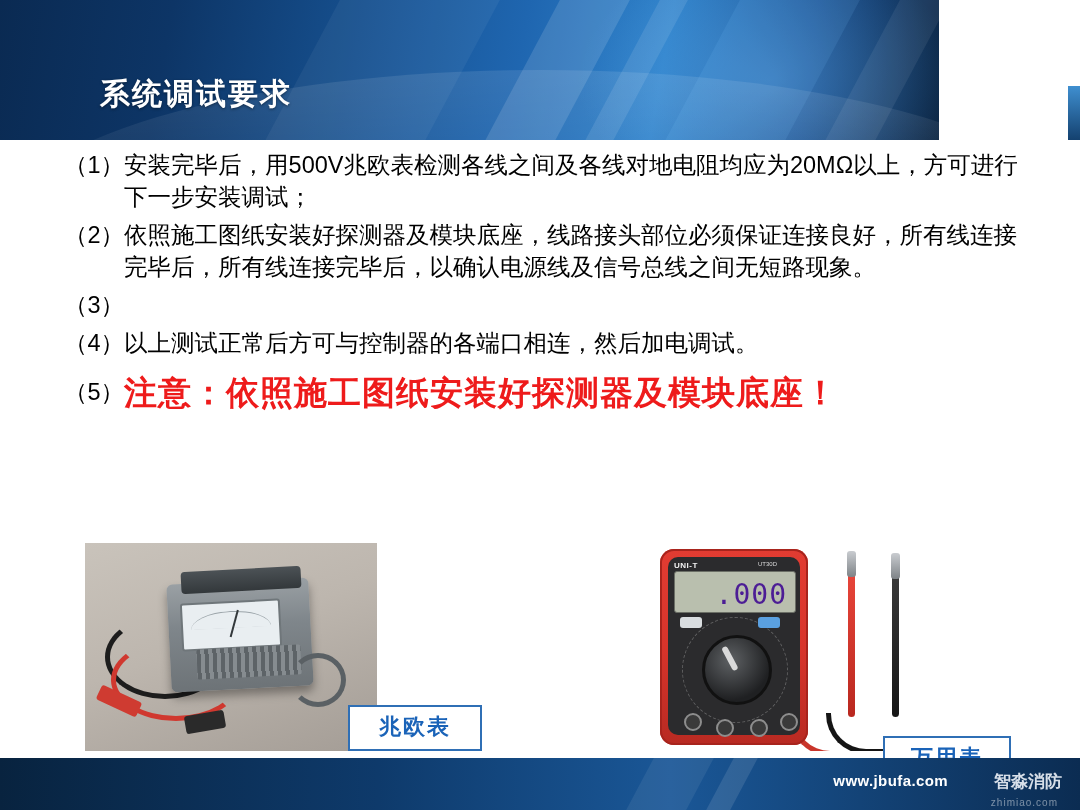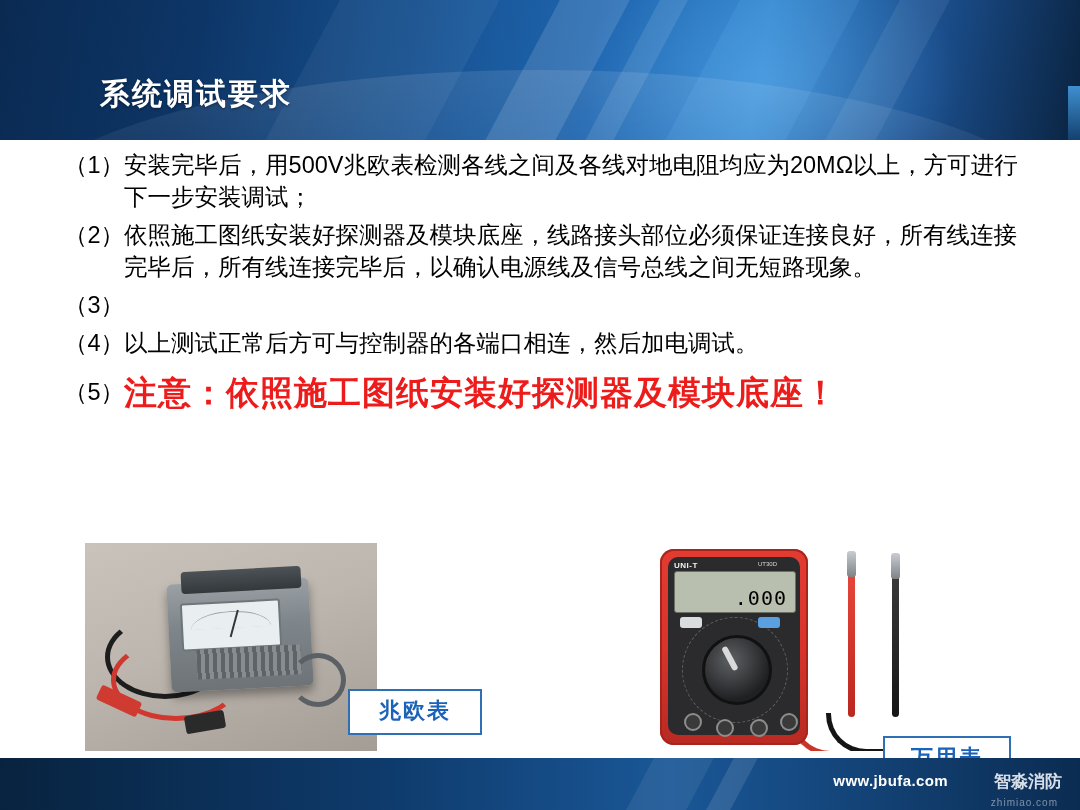--- a/index.html
+++ b/index.html
@@ -19,24 +19,25 @@
     width: 1080px;
     height: 810px;
     background: #ffffff;
     overflow: hidden;
   }
 
   
   .header {
     position: absolute;
     top: 0; left: 0;
-    width: 1080px;
+    width: 920px;
     height: 140px;
     background: linear-gradient(100deg,#0a2a52 0%, #0d3566 18%, #16508f 38%, #1f66b0 55%, #2f81c9 70%, #1b4f8e 85%, #0a2340 100%);
     overflow: hidden;
+    padding-left: 19px;
   }
   .header .streak {
     position: absolute;
     background: rgba(255,255,255,0.09);
     transform: skewX(-28deg);
   }
   .header .s1 { left: 520px; top: -30px; width: 70px; height: 210px; background: rgba(255,255,255,0.13); }
   .header .s2 { left: 620px; top: -30px; width: 28px; height: 210px; background: rgba(255,255,255,0.10); }
   .header .s3 { left: 700px; top: -30px; width: 120px; height: 210px; background: rgba(120,200,255,0.12); }
   .header .s4 { left: 860px; top: -30px; width: 50px; height: 210px; background: rgba(255,255,255,0.07); }
@@ -256,24 +257,23 @@
     left: 34px; top: 28px;
     width: 120px; height: 40px;
     background: #b9bfae;
     border-radius: 3px;
     border: 1px solid #6b6f66;
   }
   .mm-digits {
     position: absolute;
     right: 8px; top: 6px;
     font-family: "DejaVu Sans Mono", monospace;
-    font-size: 20px;
-    color: #000000;
+    font-size: 28px;
+    color: #4c1d95;
     letter-spacing: 1px;
-    margin-top: 8px;
   }
   .mm-dial {
     position: absolute;
     left: 62px; top: 92px;
     width: 64px; height: 64px;
     background: radial-gradient(circle at 40% 35%, #5e6164, #1f2022 70%);
     border-radius: 50%;
     border: 3px solid #111;
   }
   .mm-dial::after {
@@ -359,21 +359,21 @@
     background: #ffffff;
     border: 2px solid #2f6fb5;
     color: #1a63b8;
     font-size: 22px;
     font-weight: bold;
     text-align: center;
     line-height: 40px;
     height: 42px;
     letter-spacing: 2px;
   }
-  .cap-left { left: 348px; top: 146px; width: 130px; }
+  .cap-left { left: 348px; top: 162px; width: 130px; }
   .cap-right { left: 883px; top: 162px; width: 124px; margin-top: 31px; }
 
   
   .footer {
     position: absolute;
     left: 0; bottom: 0;
     width: 1080px; height: 52px;
     background: linear-gradient(90deg,#08233f 0%, #0e3a6b 35%, #1a5797 62%, #0b2c52 100%);
   }
   .footer .fstreak {

